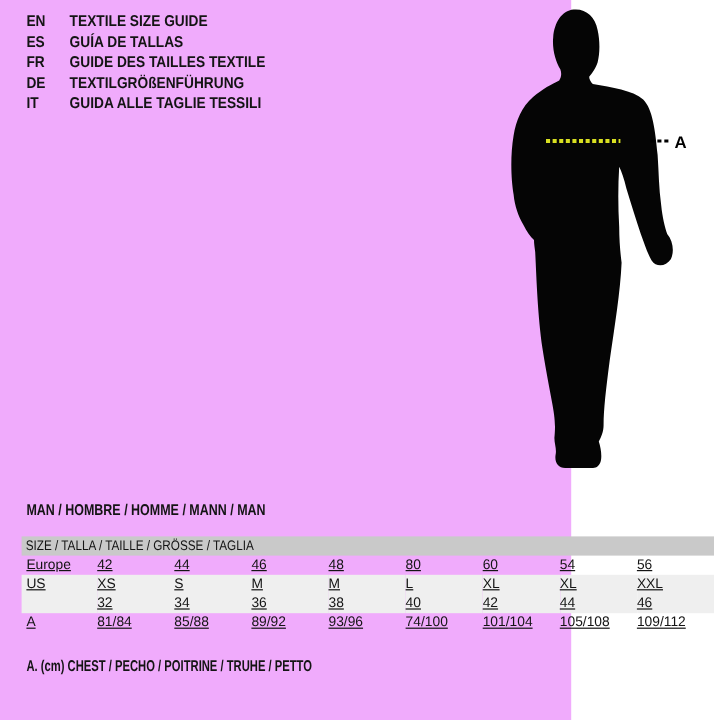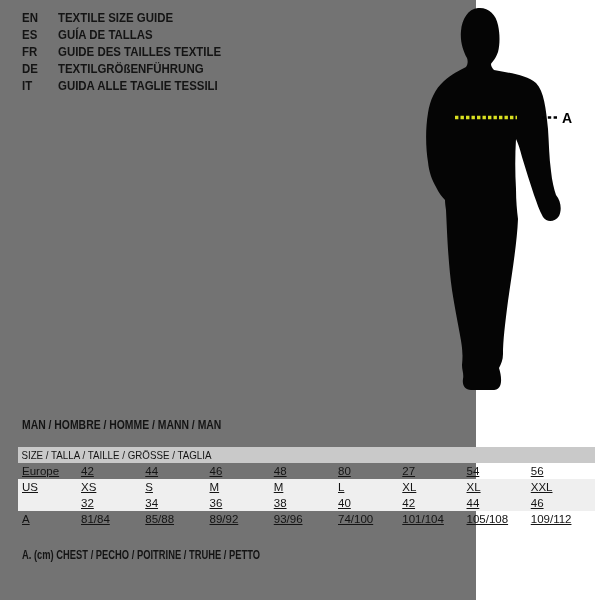--- a/index.html
+++ b/index.html
@@ -3,21 +3,21 @@
 <meta charset="utf-8">
 <style>
   html, body { margin: 0; padding: 0; }
   body {
     width: 600px; height: 600px;
     background: #ffffff;
     font-family: "Liberation Sans", sans-serif;
     color: var(--text, #141414);
     overflow: hidden;
   }
-  .canvas { position: relative; width: 476px; height: 600px; background: #737373; }
+  .canvas { position: relative; width: 476px; height: 600px; background: #f0abfc; }
 
   
   .lang-list { position: absolute; left: 22px; top: 9px; }
   .lang-row { display: flex; line-height: 17px; font-size: 13px; font-weight: bold; white-space: nowrap; }
   .lang-code { width: 36px; flex: 0 0 36px; display: inline-block; transform: scaleX(0.88); transform-origin: left center; }
   .lang-label { display: inline-block; transform: scaleX(0.88); transform-origin: left center; }
 
   
   .categories { position: absolute; left: 22px; top: 108px; }
   .category-line { font-size: 13.5px; font-weight: bold; line-height: 20px; white-space: nowrap;
@@ -138,21 +138,21 @@
       </tr>
     </thead>
     <tbody>
       <tr>
         <td class="lbl">Europe</td>
         <td>42</td>
         <td>44</td>
         <td>46</td>
         <td>48</td>
         <td>80</td>
-        <td>27</td>
+        <td>60</td>
         <td>54</td>
         <td>56</td>
       </tr>
       <tr class="shaded">
         <td class="lbl">US</td>
         <td>XS</td>
         <td>S</td>
         <td>M</td>
         <td>M</td>
         <td>L</td>

